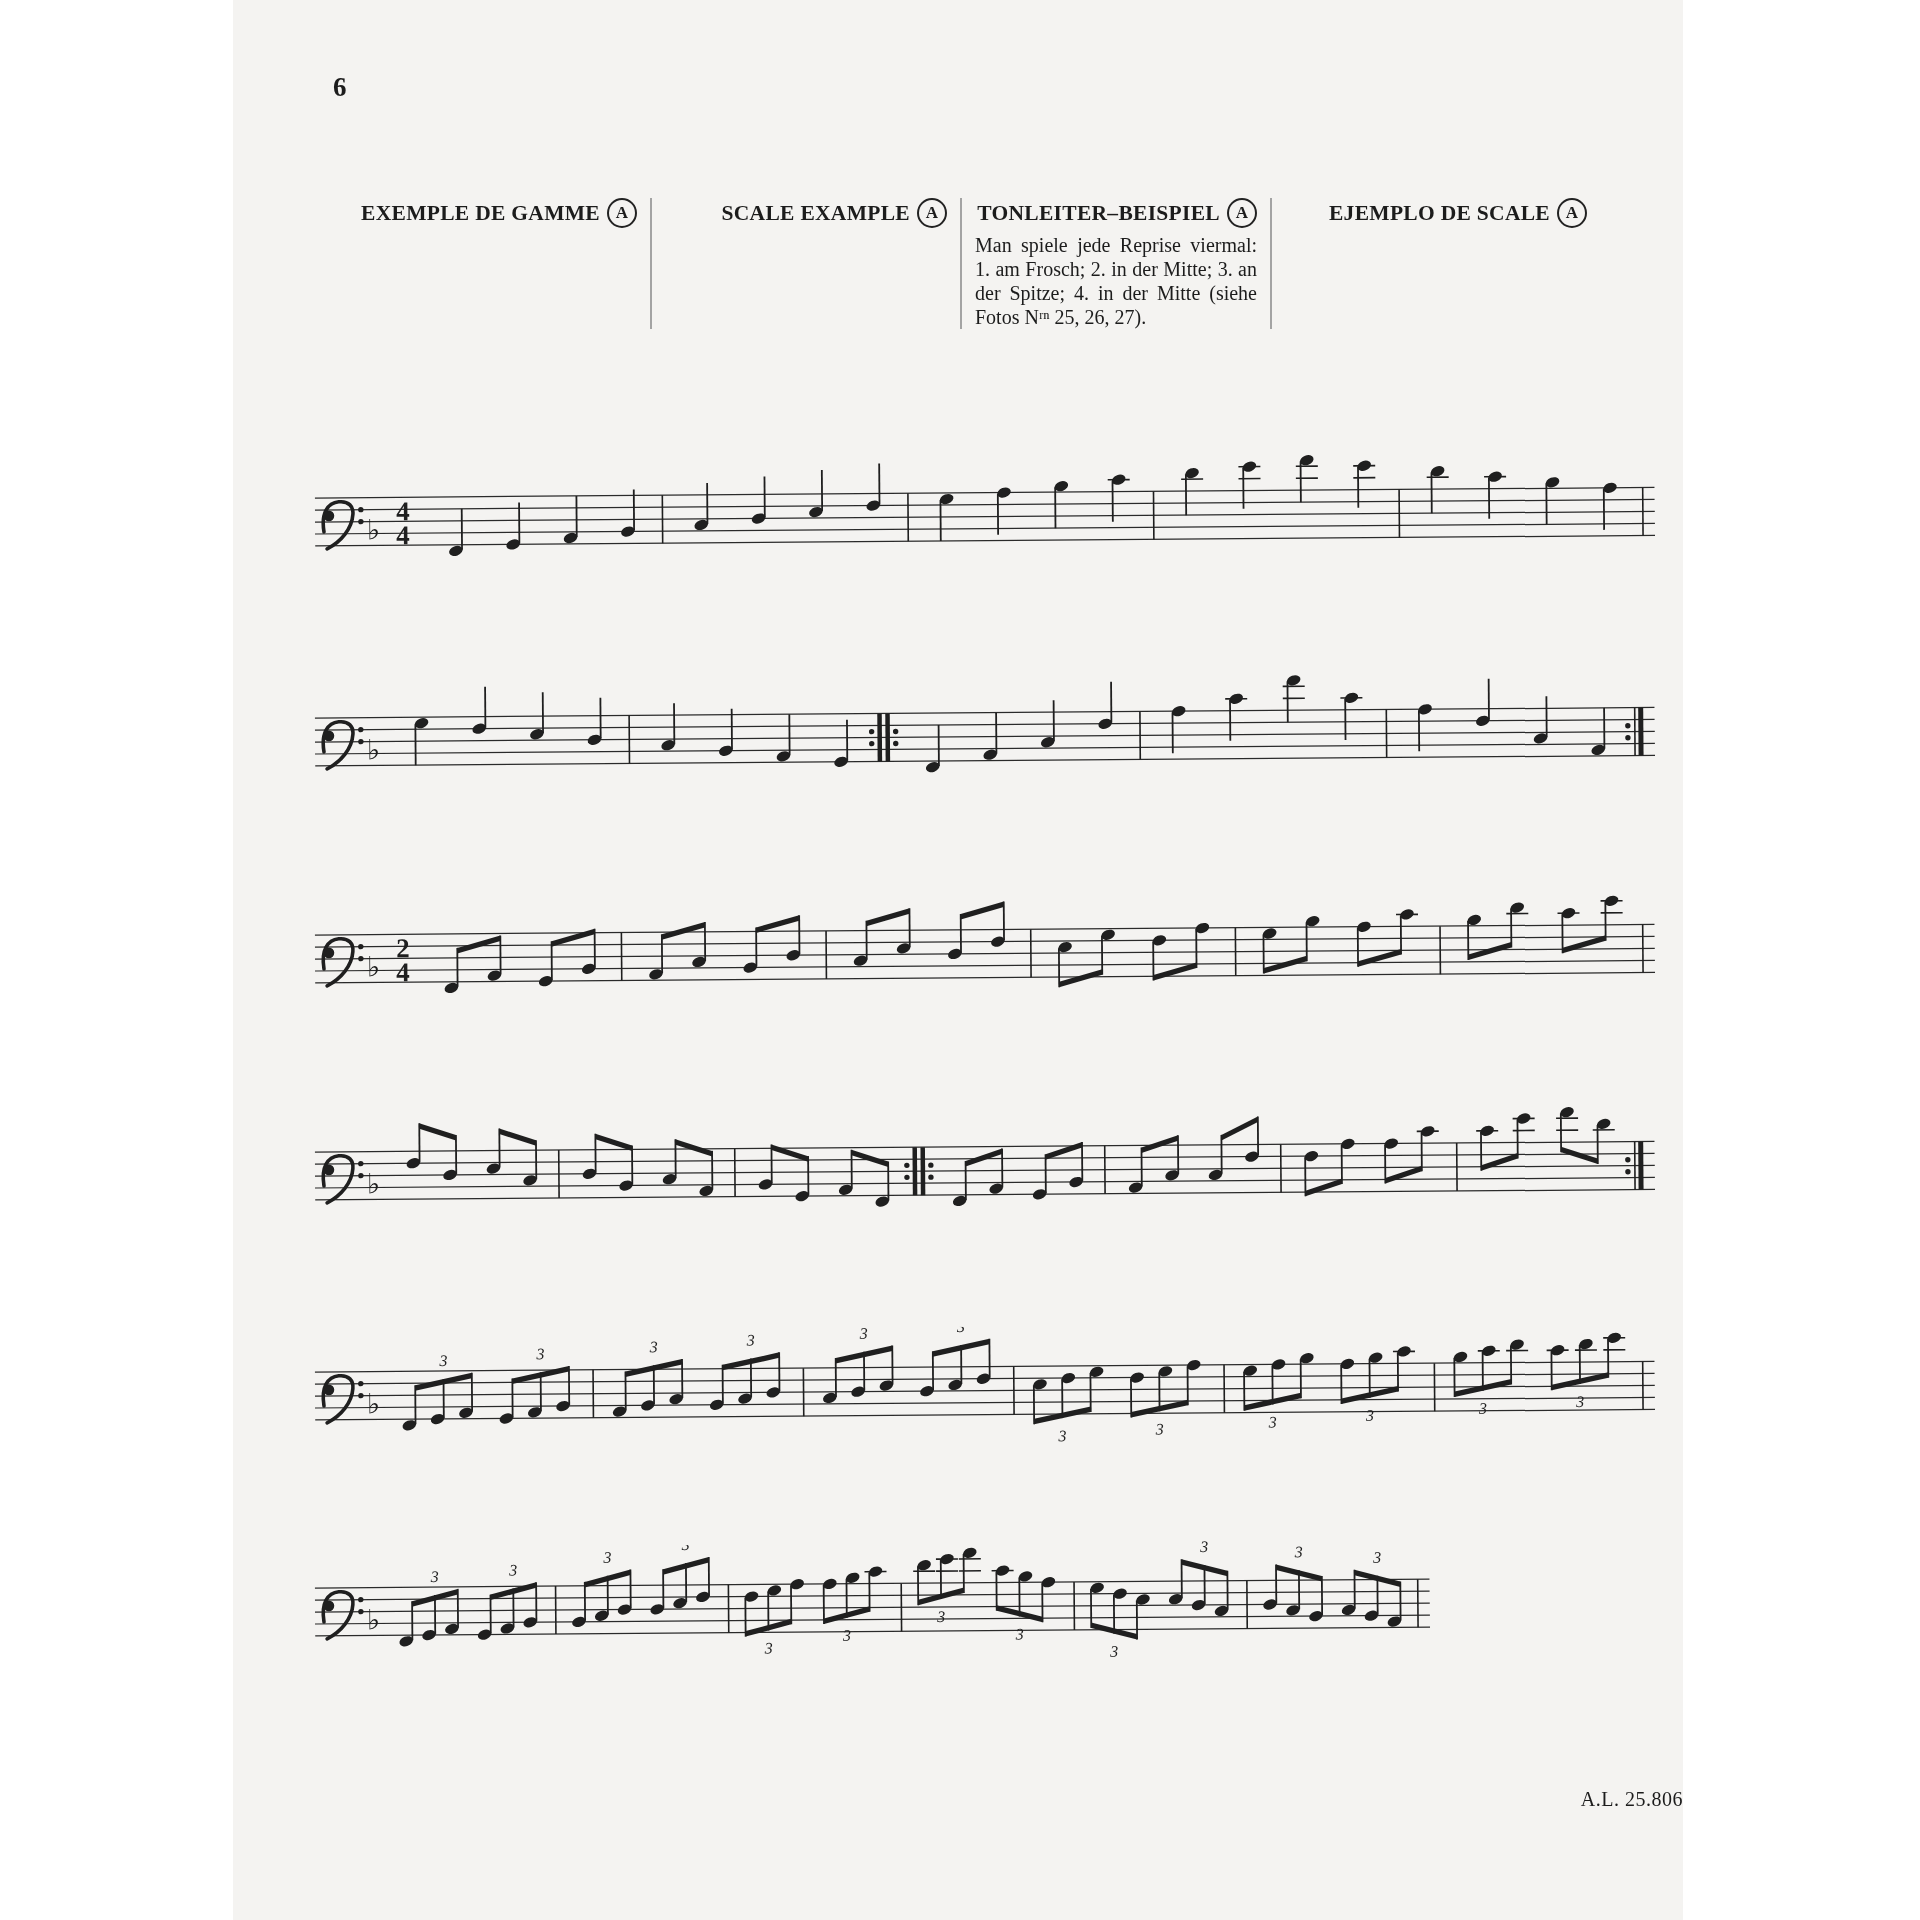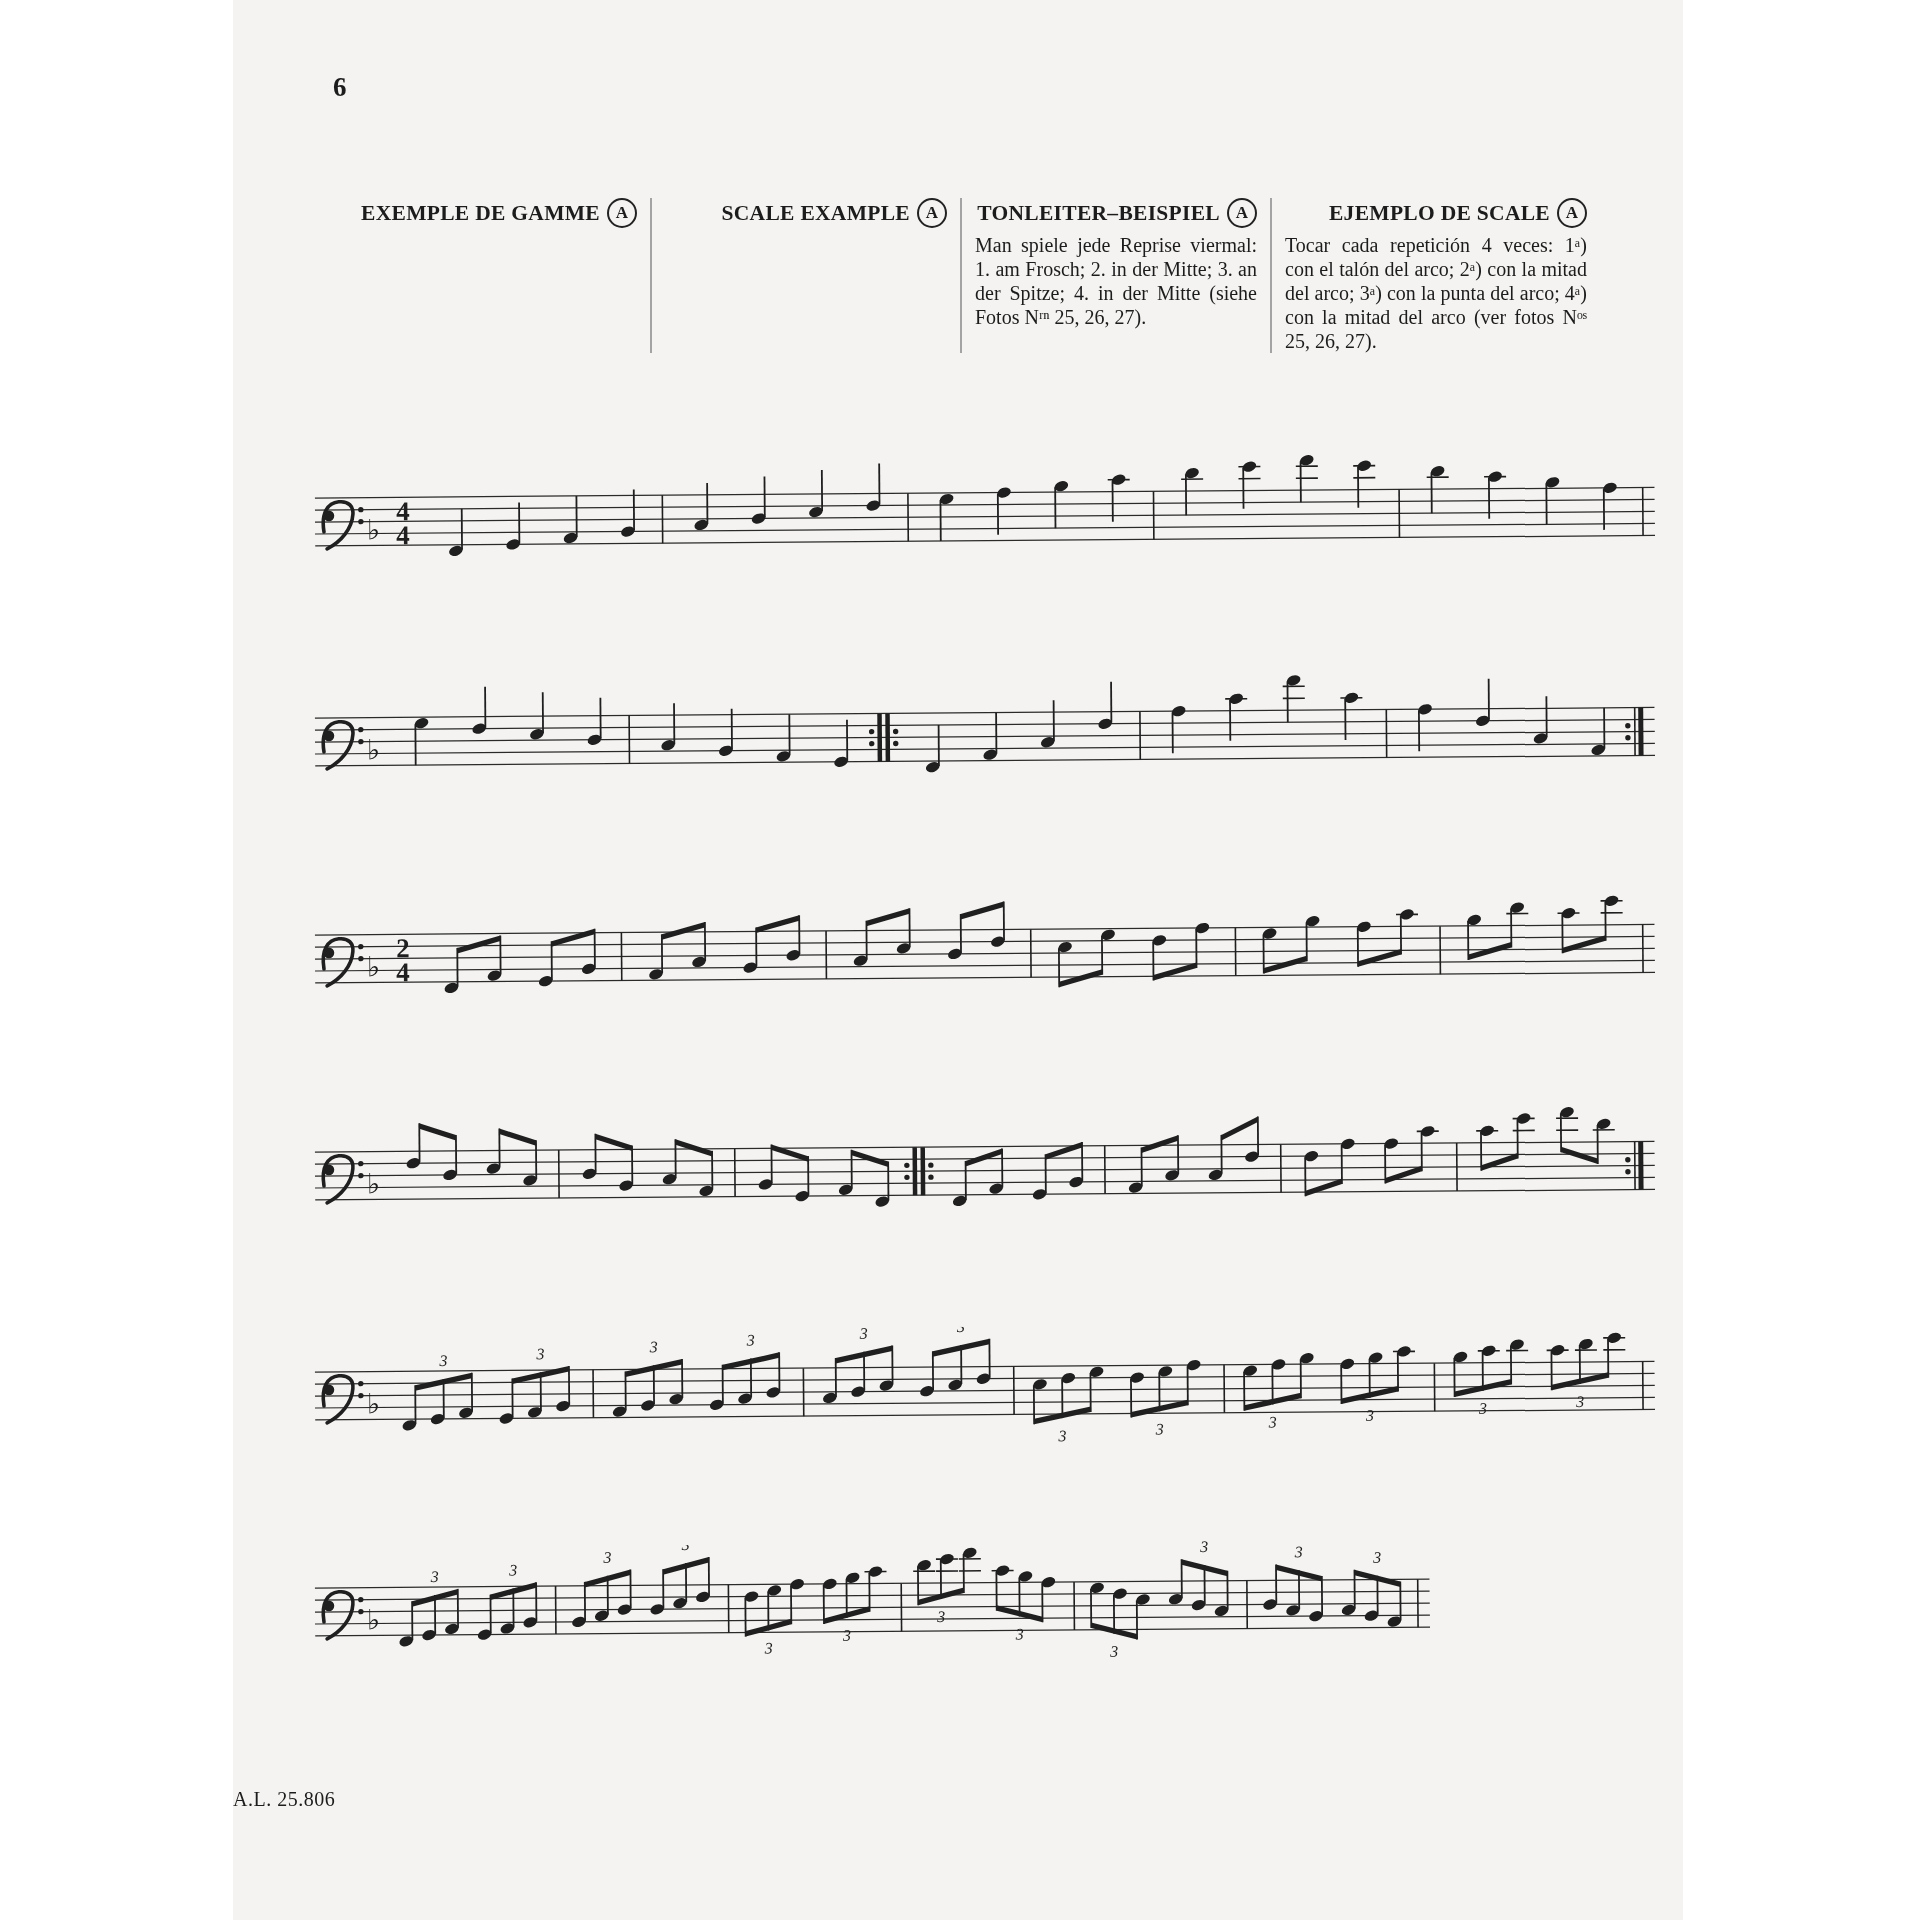--- a/index.html
+++ b/index.html
@@ -31,21 +31,21 @@
     width:26px;height:26px;border:2.2px solid #222;border-radius:50%;
     font-size:17px;font-weight:bold;flex:0 0 auto;
   }
   .col-body{
     font-size:20px;line-height:24px;text-align:justify;
   }
   .score{position:absolute;left:0;top:0;width:100%;height:100%;pointer-events:none;}
   .score svg{position:absolute;transform:rotate(-0.45deg);transform-origin:0 50%;}
   .plate-footer{
     position:absolute;left:0;top:1788px;width:100%;
-    text-align:left;font-size:20px;letter-spacing:0.5px;
+    text-align:right;font-size:20px;letter-spacing:0.5px;
   }
 </style>
 </head>
 <body>
 
 <div class="page">
 
   <div class="page-number">6</div>
 
   <div class="instructions">
@@ -66,21 +66,20 @@
         <span>TONLEITER–BEISPIEL</span>
         <span class="circle-a">A</span>
       </div>
       <div class="col-body">Man spiele jede Reprise viermal: 1. am Frosch; 2. in der Mitte; 3. an der Spitze; 4. in der Mitte (siehe Fotos Nʳⁿ 25, 26, 27).</div>
     </div>
     <div class="col">
       <div class="col-head">
         <span>EJEMPLO DE SCALE</span>
         <span class="circle-a">A</span>
       </div>
-      <div class="col-body">Tocar cada repetición 4 veces: 1ᵃ) con el talón del arco; 2ᵃ) con la mitad del arco; 3ᵃ) con la punta del arco; 4ᵃ) con la mitad del arco (ver fotos Nᵒˢ 25, 26, 27).</div>
     </div>
   </div>
 
   <div class="score" id="score">
       <svg width="1340" height="150" viewBox="0 0 1340 150" style="left: 82px; top: 458px;">
         <line x1="0" y1="40" x2="1340" y2="40" stroke="#2a2a2a" stroke-width="1.25"></line>
         <line x1="0" y1="52" x2="1340" y2="52" stroke="#2a2a2a" stroke-width="1.25"></line>
         <line x1="0" y1="64" x2="1340" y2="64" stroke="#2a2a2a" stroke-width="1.25"></line>
         <line x1="0" y1="76" x2="1340" y2="76" stroke="#2a2a2a" stroke-width="1.25"></line>
         <line x1="0" y1="88" x2="1340" y2="88" stroke="#2a2a2a" stroke-width="1.25"></line>

